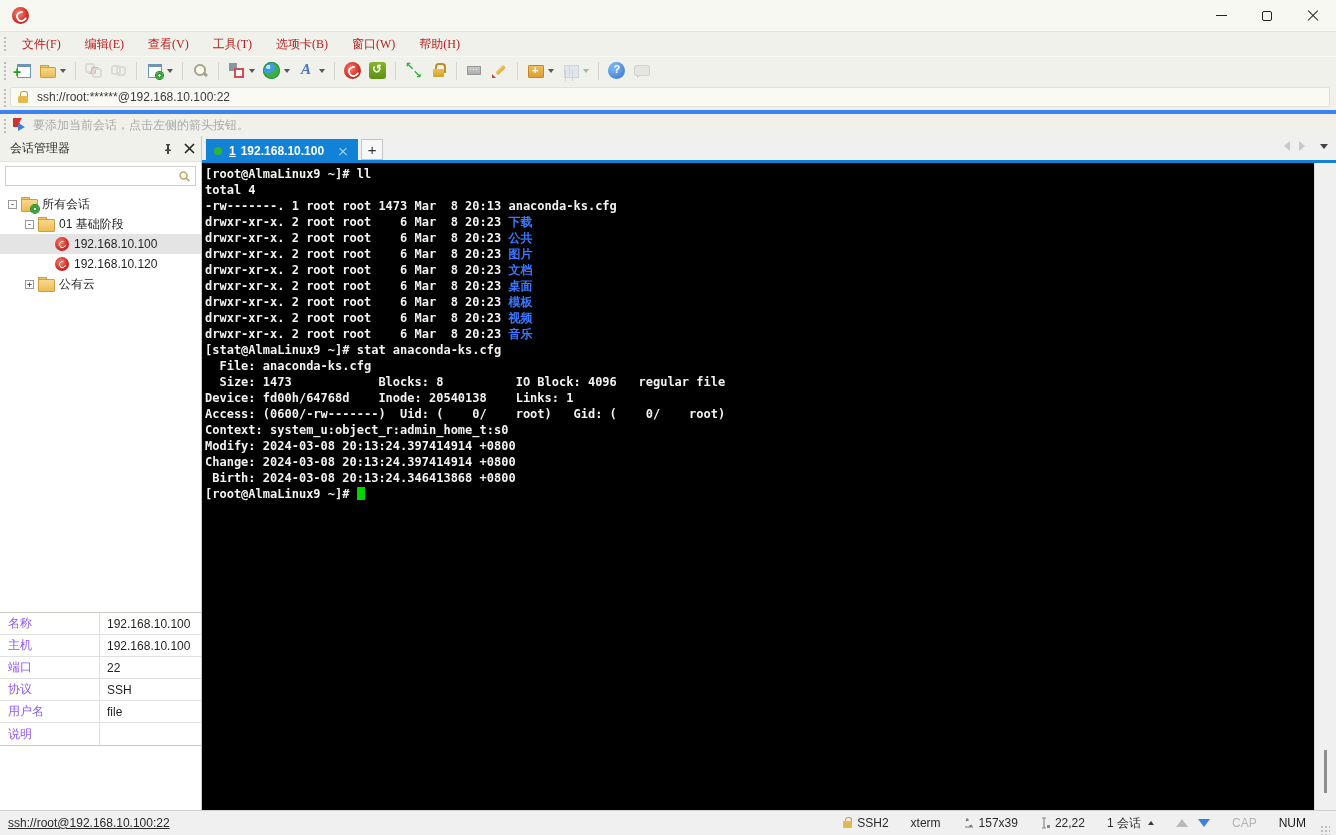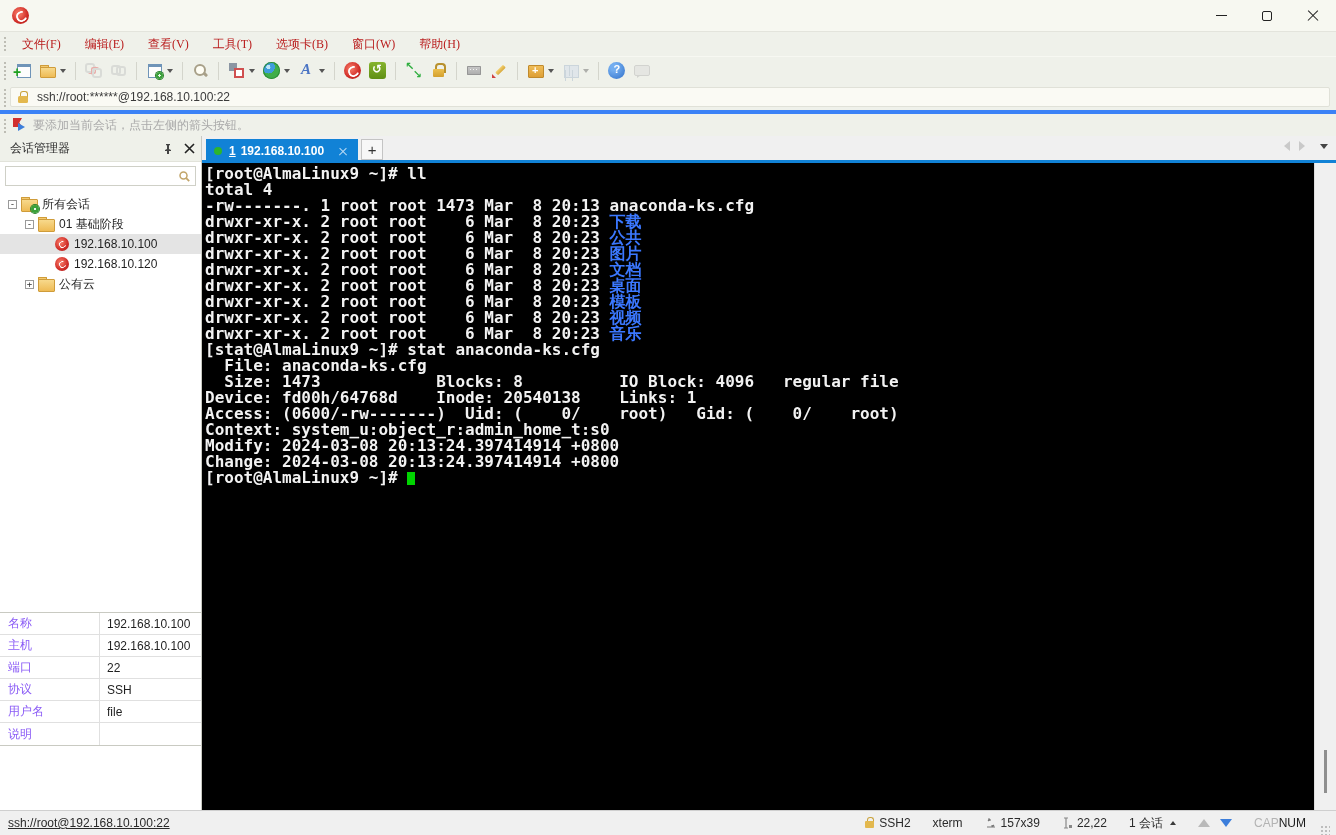--- a/index.html
+++ b/index.html
@@ -128,21 +128,21 @@
   .tab-close::before,.tab-close::after { content:""; position:absolute; left:0; top:4.5px; width:10px; height:1.4px; background:#d6e9fa; }
   .tab-close::before{transform:rotate(45deg);} .tab-close::after{transform:rotate(-45deg);}
   .newtab { width:22px; height:21px; margin-left:3px; background:#f7f7f7; border:1px solid #c4c4c4; display:flex; align-items:center; justify-content:center; font-size:15px; color:#333; margin-bottom:3px; }
   .tab-scroll { position:absolute; right:8px; top:5px; display:flex; align-items:center; gap:9px; }
   .tri-l { width:0;height:0;border-top:5px solid transparent;border-bottom:5px solid transparent;border-right:6px solid #c9c9c9; }
   .tri-r { width:0;height:0;border-top:5px solid transparent;border-bottom:5px solid transparent;border-left:6px solid #c9c9c9; }
   .tri-d { width:0;height:0;border-left:4px solid transparent;border-right:4px solid transparent;border-top:5px solid #444; margin-left:6px; }
 
   .term-wrap { flex:1; display:flex; min-height:0; }
   .terminal { flex:1; background:#000; overflow:hidden; padding:3px 0 0 3px;
-    font-family:"DejaVu Sans Mono","Liberation Mono",monospace; font-weight:bold; font-size:16px; line-height:16px; }
+    font-family:"DejaVu Sans Mono","Liberation Mono",monospace; font-weight:bold; font-size:12px; line-height:16px; }
   .tl { white-space:pre; }
   .fg-w { color:#f2f2f2; } .fg-b { color:var(--terminal_blue); }
   .cursor { display:inline-block; width:8px; height:13px; background:var(--cursor_green); vertical-align:-2px; }
   .term-scroll { width:22px; flex:none; background:#f0f0f0; border-left:1px solid #dcdcdc; position:relative; }
   .term-thumb { position:absolute; left:9px; bottom:17px; width:3px; height:43px; background:#8f8f8f; }
 
   
   .statusbar { height:25px; background:#f0f0f0; border-top:1px solid #cfcfcf; display:flex; align-items:center; padding:0 6px 0 8px; color:#2a2a2a; }
   .sb-left { flex:1;text-decoration:underline; }
   .sb-seg { display:flex; align-items:center; margin-left:22px; white-space:nowrap; }
@@ -389,20 +389,21 @@
           <div class="tl"><span class="fg-w">drwxr-xr-x. 2 root root    6 Mar  8 20:23 </span><span class="fg-b">视频</span></div>
           <div class="tl"><span class="fg-w">drwxr-xr-x. 2 root root    6 Mar  8 20:23 </span><span class="fg-b">音乐</span></div>
           <div class="tl"><span class="fg-w">[stat@AlmaLinux9 ~]# stat anaconda-ks.cfg</span></div>
           <div class="tl"><span class="fg-w">  File: anaconda-ks.cfg</span></div>
           <div class="tl"><span class="fg-w">  Size: 1473            Blocks: 8          IO Block: 4096   regular file</span></div>
           <div class="tl"><span class="fg-w">Device: fd00h/64768d    Inode: 20540138    Links: 1</span></div>
           <div class="tl"><span class="fg-w">Access: (0600/-rw-------)  Uid: (    0/    root)   Gid: (    0/    root)</span></div>
           <div class="tl"><span class="fg-w">Context: system_u:object_r:admin_home_t:s0</span></div>
           <div class="tl"><span class="fg-w">Modify: 2024-03-08 20:13:24.397414914 +0800</span></div>
           <div class="tl"><span class="fg-w">Change: 2024-03-08 20:13:24.397414914 +0800</span></div>
+          <div class="tl"><span class="fg-w"> Birth: 2024-03-08 20:13:24.346413868 +0800</span></div>
           <div class="tl"><span class="fg-w">[root@AlmaLinux9 ~]# </span><span class="cursor"></span></div>
         </div>
       <div class="term-scroll">
         <div class="term-thumb"></div>
       </div>
     </div>
   </div>
 </div>
 
 <div class="statusbar">
@@ -433,15 +434,15 @@
     <span>1 会话</span>
     <span class="tri-u-sm"></span>
   </span>
   <span class="sb-seg">
       <span class="arrow-up"></span>
     </span>
   <span class="sb-seg" style="margin-left:10px">
       <span class="arrow-dn"></span>
     </span>
   <span class="sb-seg sb-cap">CAP</span>
-  <span class="sb-seg sb-num" style="margin-left:0">NUM</span>
+  <span class="sb-seg sb-num" style="margin-left:22px">NUM</span>
   <span class="sb-grip"></span>
 </div>
 
 </body></html>

